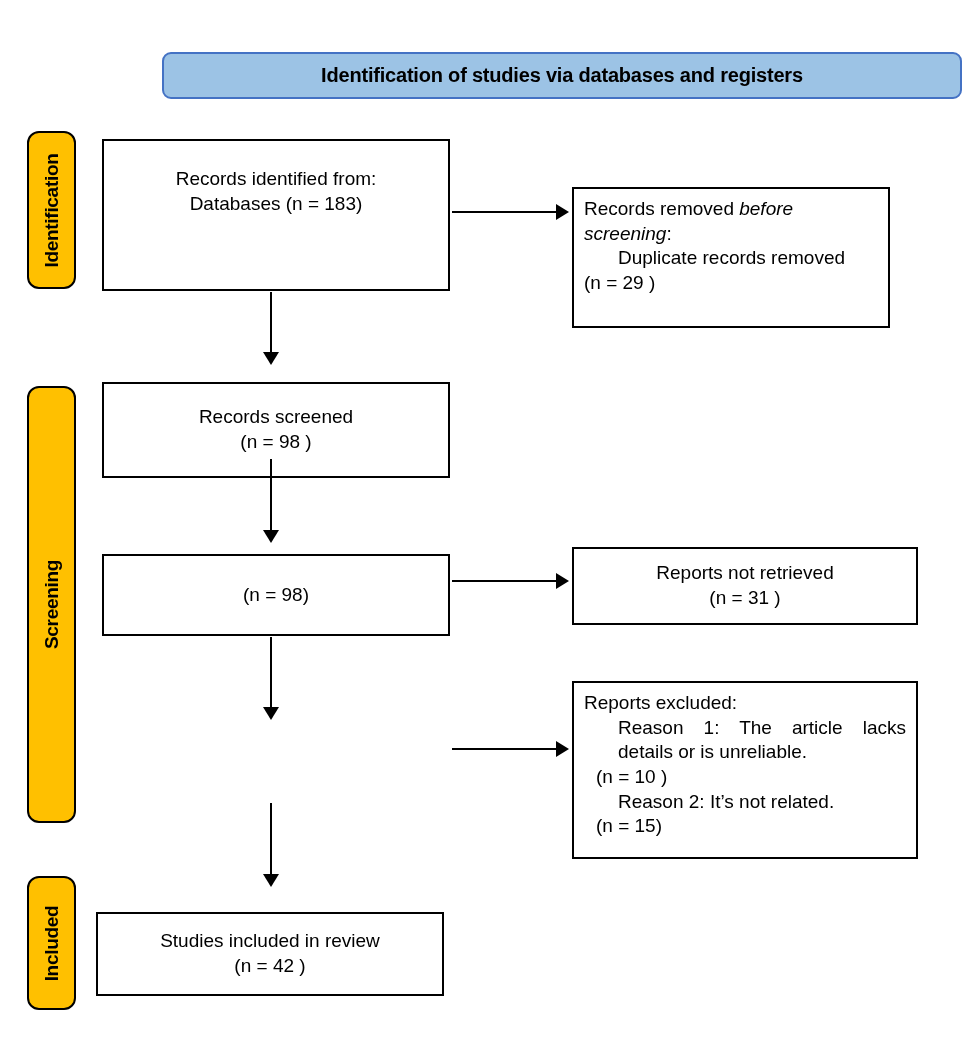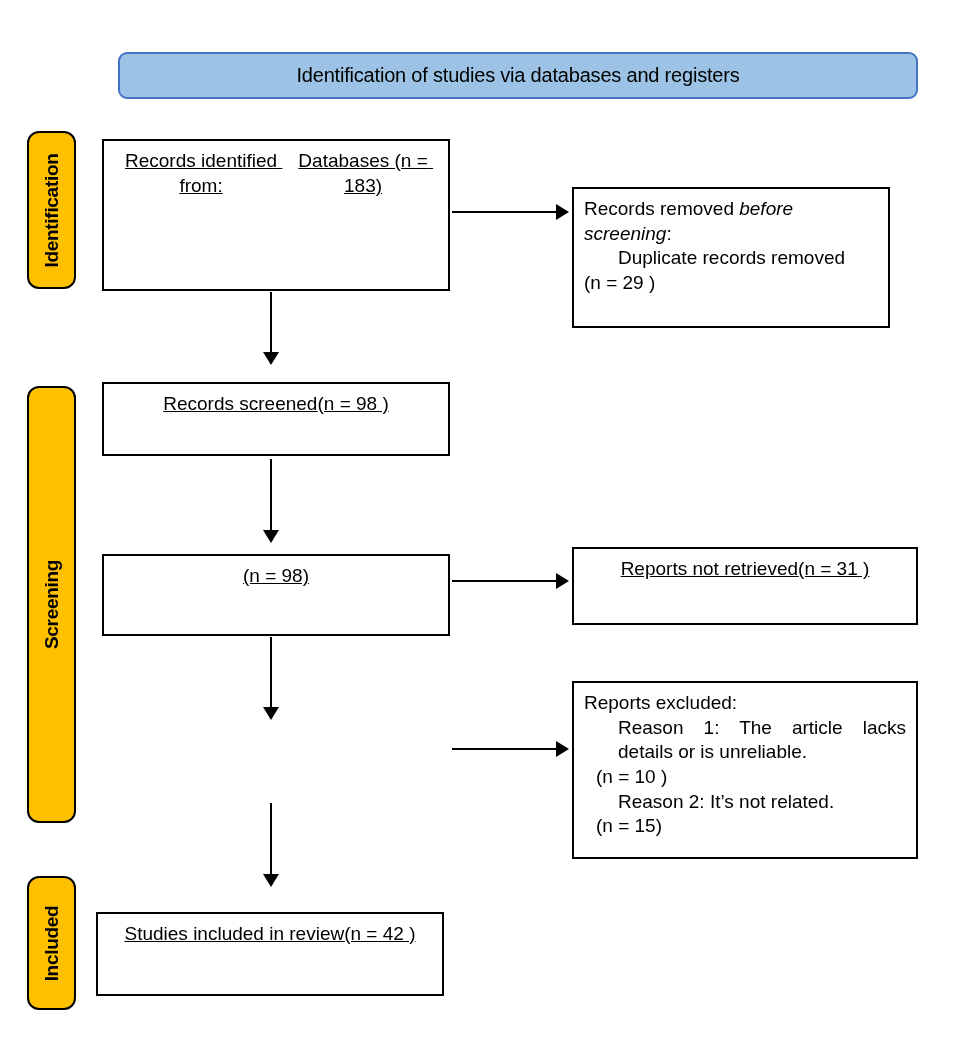--- a/index.html
+++ b/index.html
@@ -23,22 +23,23 @@
   .banner {
     position: absolute;
     box-sizing: border-box;
     background: #9CC3E5;
     border: 2px solid #4472C4;
     border-radius: 9px;
     display: flex;
     align-items: center;
     justify-content: center;
     text-align: center;
-    font-weight: normal;
+    font-weight: bold;
     letter-spacing: -0.2px;
+    margin-left: 44px;
   }
 
   
   .stage {
     position: absolute;
     box-sizing: border-box;
     background: #FFC000;
     border: 2px solid #000000;
     border-radius: 12px;
     display: flex;
@@ -61,23 +62,22 @@
     box-sizing: border-box;
     background: #ffffff;
     border: 2.5px solid #000000;
     padding: 8px 10px;
     font-size: 19px;
     line-height: 1.30;
   }
   .box.center {
     text-align: center;
     display: flex;
-    flex-direction: row;
+    flex-direction: column;
     justify-content: flex-start;
-    text-decoration: underline;
   }
   .box.left {
     text-align: left;
   }
   .box .pad-top { height: 18px; }
   .line { white-space: pre-wrap; }
   .line.indent { padding-left: 34px; }
   .line.indent-sm { padding-left: 12px; }
   .line.justified {
     padding-left: 34px;
@@ -147,21 +147,21 @@
     <div class="line indent">Duplicate records removed</div>
     <div class="line">(n = 29 )</div>
   </div>
 
   <div class="arrow-h" style="left:452px; top:211px; width:105px;"></div>
   <div class="arrow-h-head" style="left:556px; top:204px;"></div>
 
   <div class="arrow-v" style="left:270px; top:292px; height:62px;"></div>
   <div class="arrow-v-head" style="left:263px; top:352px;"></div>
 
-  <div class="box center" style="left:102px; top:382px; width:348px; height:74px; justify-content:center;">
+  <div class="box center" style="left:102px; top:382px; width:348px; height:96px; justify-content:center;">
     <div class="line">Records screened</div>
     <div class="line">(n = 98 )</div>
   </div>
 
   <div class="arrow-v" style="left:270px; top:459px; height:73px;"></div>
   <div class="arrow-v-head" style="left:263px; top:530px;"></div>
 
   <div class="box center" style="left:102px; top:554px; width:348px; height:82px; justify-content:center;">
     <div class="line">(n = 98)</div>
   </div>

